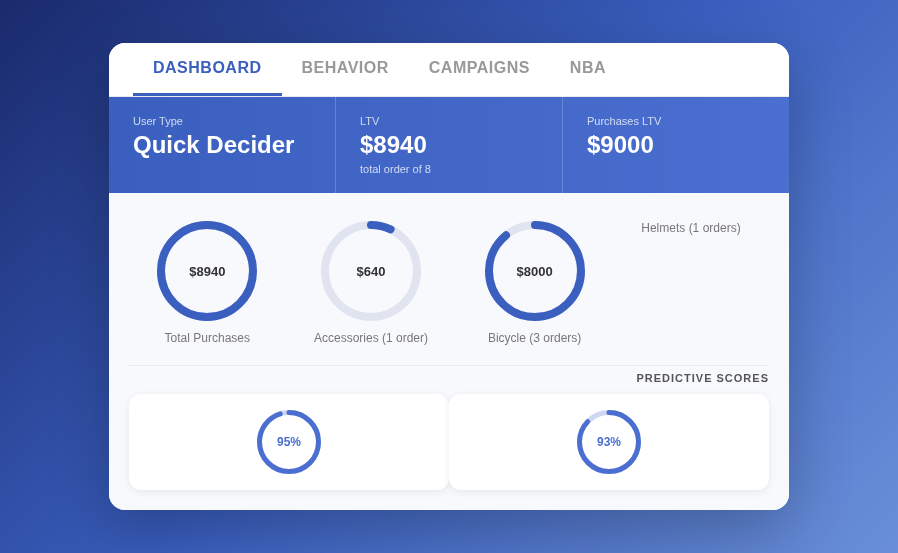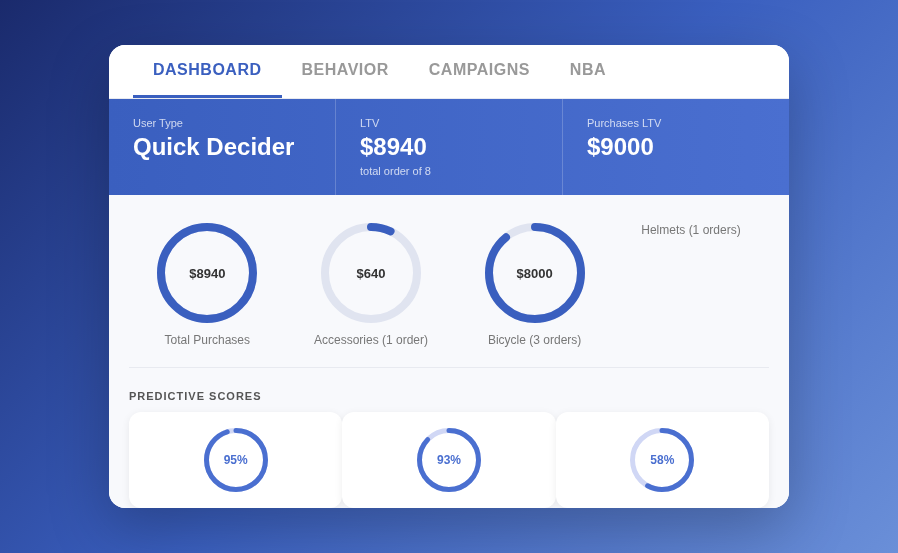--- a/index.html
+++ b/index.html
@@ -119,35 +119,35 @@
       color: #777;
       text-align: center;
     }
 
     
     .predictive-section {
       background: #f8f9fc;
       padding: 0 20px 0;
     }
     .predictive-title {
-      text-align: left;
+      text-align: right;
       font-size: 11px;
       font-weight: 700;
       letter-spacing: 1px;
       color: #555;
       text-transform: uppercase;
       padding-bottom: 10px;
       border-top: 1px solid #e8eaf0;
-      padding-top: 22px;
+      padding-top: 6px;
     }
 
     .scores-row {
       display: flex;
       justify-content: flex-end;
-      padding-bottom: 0;
+      padding-bottom: 20px;
     }
     .score-card {
       background: #fff;
       border-radius: 12px;
       padding: 16px;
       display: flex;
       align-items: center;
       justify-content: center;
       flex: 1;
       box-shadow: 0 2px 8px rgba(0,0,0,0.07);
@@ -236,21 +236,15 @@
               <circle cx="32" cy="32" r="29.5" fill="none" stroke="#d0d7f5" stroke-width="5"></circle>
               <circle cx="32" cy="32" r="29.5" fill="none" stroke="#4a6fd0" stroke-width="5" stroke-dasharray="176.0862682337079 9.267698328089892" stroke-linecap="round"></circle>
             </svg><div class="score-label">95%</div></div>
         </div>
         <div class="score-card">
           <div class="score-donut-container"><svg width="64" height="64" viewBox="0 0 64 64">
               <circle cx="32" cy="32" r="29.5" fill="none" stroke="#d0d7f5" stroke-width="5"></circle>
               <circle cx="32" cy="32" r="29.5" fill="none" stroke="#4a6fd0" stroke-width="5" stroke-dasharray="161.2579509087641 24.096015653033703" stroke-linecap="round"></circle>
             </svg><div class="score-label">93%</div></div>
         </div>
-        <div class="score-card">
-          <div class="score-donut-container"><svg width="64" height="64" viewBox="0 0 64 64">
-              <circle cx="32" cy="32" r="29.5" fill="none" stroke="#d0d7f5" stroke-width="5"></circle>
-              <circle cx="32" cy="32" r="29.5" fill="none" stroke="#4a6fd0" stroke-width="5" stroke-dasharray="107.5053006058427 77.84866595595508" stroke-linecap="round"></circle>
-            </svg><div class="score-label">58%</div></div>
-        </div>
       </div>
   </div>
 </div>
 
 </body></html>

